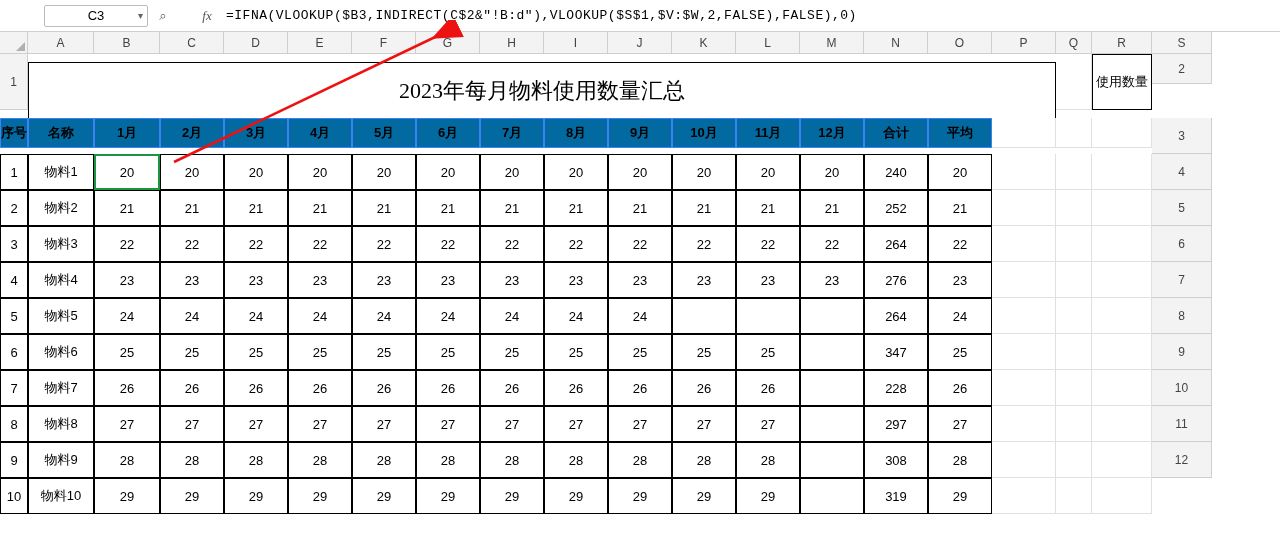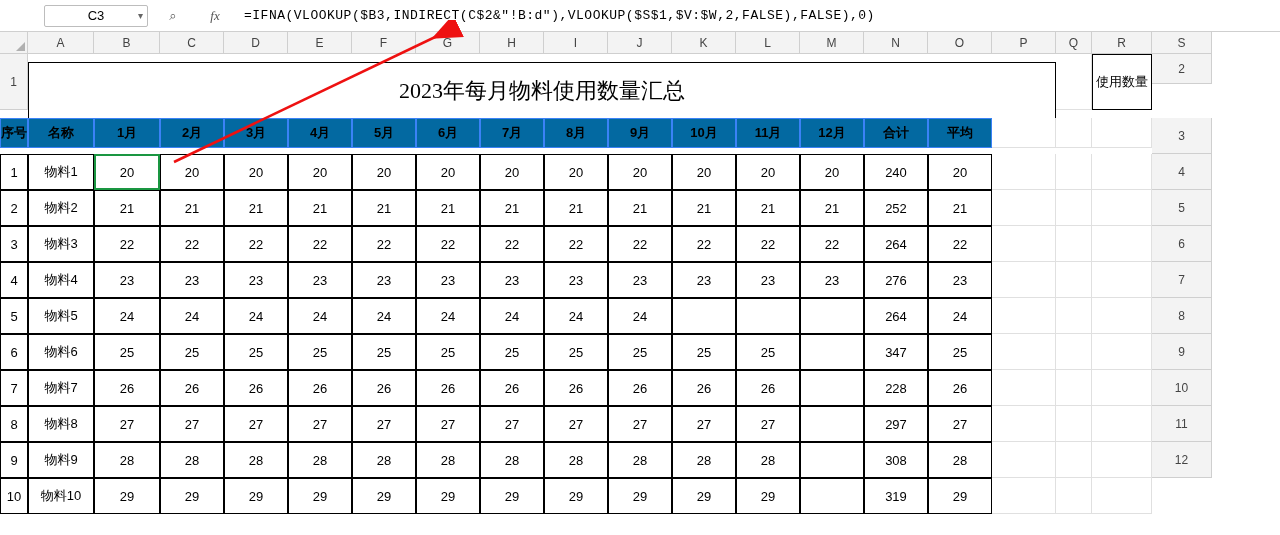--- a/index.html
+++ b/index.html
@@ -14,21 +14,21 @@
     overflow: hidden;
     position: relative;
   }
   
   .fbar {
     display: flex;
     align-items: center;
     height: 32px;
     border-bottom: 1px solid #cfcfcf;
     padding: 0 4px 0 44px;
-    gap: 16px;
+    gap: 6px;
     background: #fff;
   }
   .namebox {
     width: 104px;
     height: 22px;
     border: 1px solid #bdbdbd;
     border-radius: 2px;
     display: flex;
     align-items: center;
     justify-content: center;
@@ -46,21 +46,21 @@
     height: 18px;
     display: flex;
     align-items: center;
     justify-content: center;
     color: #555;
     font-size: 13px;
   }
   .fx {
     font-style: italic;
     font-family: "Times New Roman", serif;
-    margin: 0 2px 0 8px;
+    margin: 0 2px 0 20px;
   }
   .formula-input {
     flex: 1;
     height: 22px;
     border: none;
     font-family: Consolas, "Courier New", monospace;
     font-size: 13px;
     letter-spacing: 0.5px;
     background: transparent;
     outline: none;

